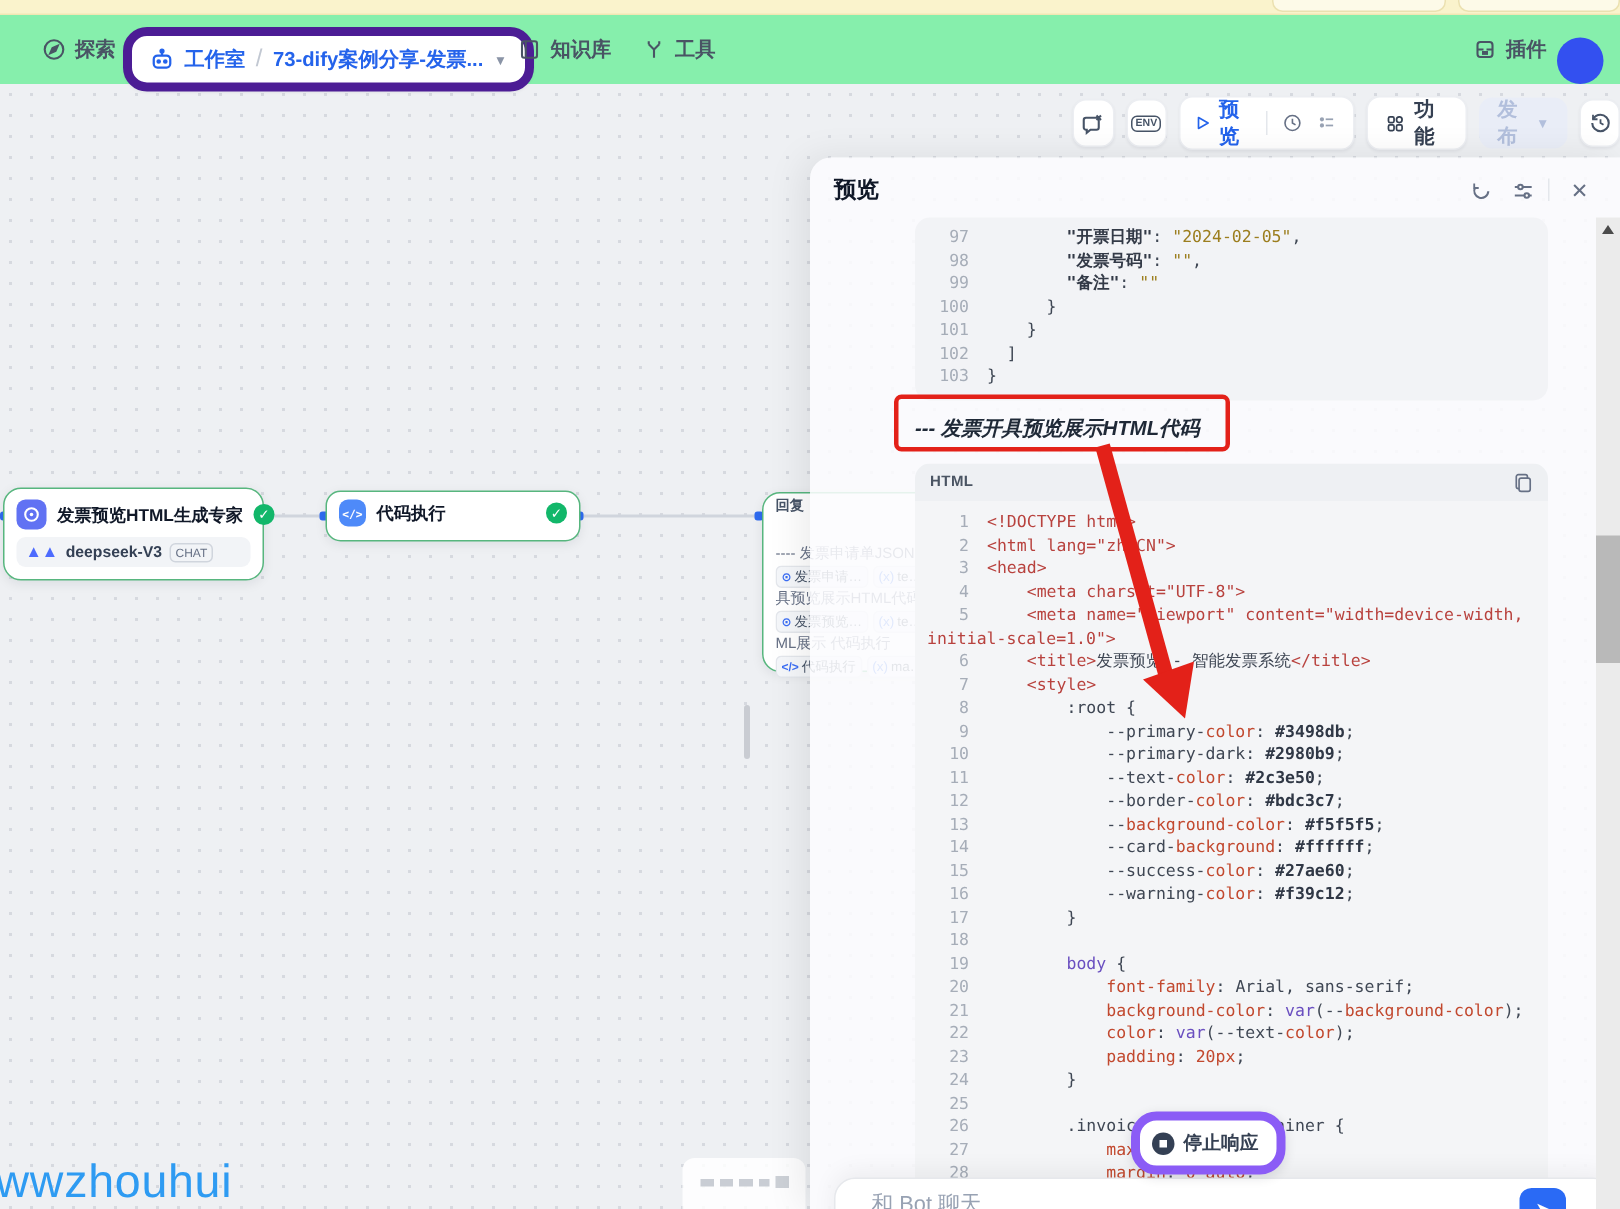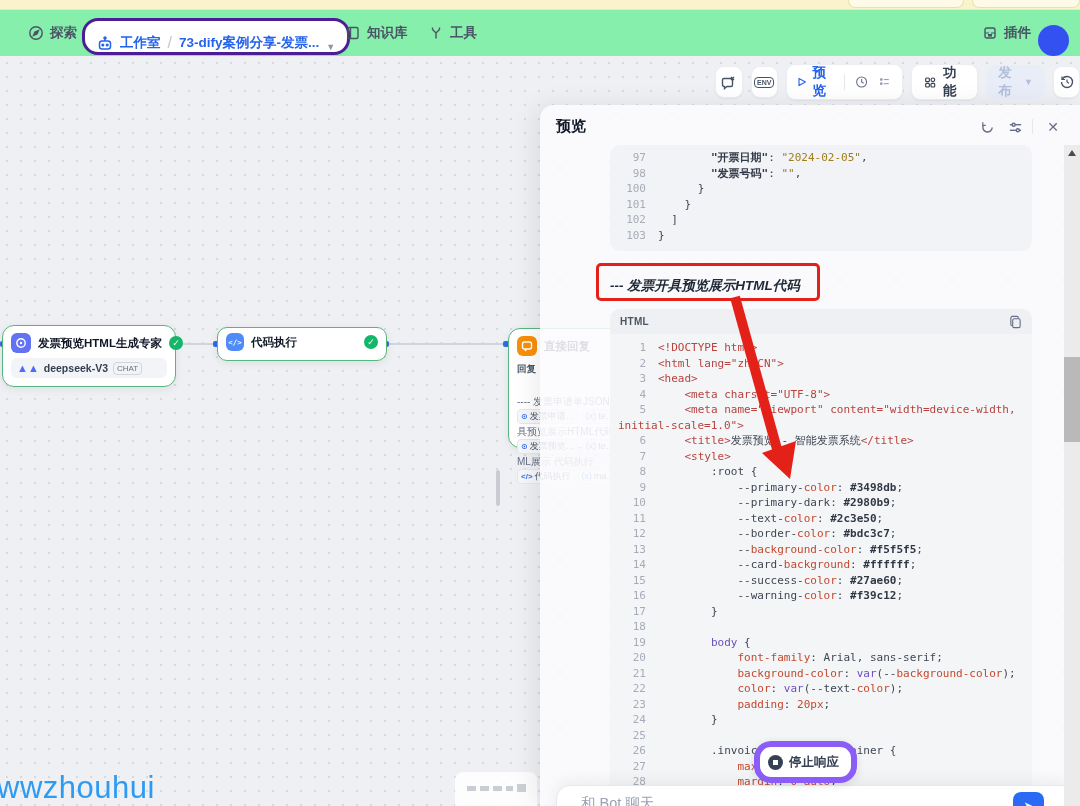--- a/index.html
+++ b/index.html
@@ -6,22 +6,22 @@
   .screen{position:relative;width:1080px;height:806px;overflow:hidden;background:#eef0f3;
     font-family:"Liberation Sans","DejaVu Sans",sans-serif;color:#354052;}
   
   .banner{position:absolute;left:0;top:0;width:1080px;height:9px;background:#faf3cc;border-bottom:1px solid #f1e7b4;z-index:6;}
   .banner-ghost{position:absolute;top:-8px;height:14px;background:rgba(255,255,255,.55);
     border:1px solid rgba(233,222,170,.9);border-radius:7px;}
   
   .nav{position:absolute;left:0;top:10px;width:1080px;height:46px;background:#86efac;z-index:5;}
   .nav-item{position:absolute;top:9px;height:28px;display:flex;align-items:center;gap:6px;
     font-size:13.5px;font-weight:600;color:#495464;cursor:pointer;}
-  .nav-pill{position:absolute;left:82px;top:8px;height:31px;background:#ffffff;border:3px solid #4c1d95;
-    border-radius:16px;display:flex;align-items:flex-end;padding:0 12px;gap:7px;
+  .nav-pill{position:absolute;left:82px;top:8px;height:31px;background:#ffffff;border:6px solid #4c1d95;
+    border-radius:16px;display:flex;align-items:center;padding:0 12px;gap:7px;
     box-shadow:0 1px 2px rgba(16,24,40,.05);}
   .nav-pill .blue{color:#2463eb;font-weight:700;font-size:13.5px;}
   .nav-pill .sep{color:#c2c8d2;font-weight:400;}
   .chev{font-size:9px;color:#8a94a6;}
   .avatar{position:absolute;left:1038px;top:15px;width:31px;height:31px;border-radius:50%;background:#3350f0;}
   .nicon{width:16px;height:16px;display:inline-block;}
   
   .canvas{position:absolute;left:0;top:56px;width:1080px;height:750px;
     background-image:radial-gradient(#d6d9df 1px,transparent 1.3px);background-size:14px 14px;padding-left:34px;}
   .edge{position:absolute;height:2px;background:#d0d5dd;z-index:1;}
@@ -207,29 +207,20 @@
 
     <div class="node" style="left:217px;top:271px;width:168px;height:32px;border-radius:10px;">
       <div class="node-head" style="padding:5px 8px;">
         <div class="node-icon" style="background:#4e8af9;width:18px;height:18px;font-size:7.5px;">&lt;/&gt;</div>
         <div class="node-title">代码执行</div>
         <div class="node-check">✓</div>
       </div>
     </div>
 
     <div class="node" style="left:508px;top:272px;width:150px;height:118px;">
-      <div class="node-head">
-        <div class="node-icon" style="background:#f79009;">
-          <svg width="12" height="12" viewBox="0 0 12 12" fill="none" stroke="#fff" stroke-width="1.4">
-              <rect x="1.5" y="2" width="9" height="7" rx="2"></rect>
-              <path d="M4 11l1.5-2"></path>
-            </svg>
-        </div>
-        <div class="node-title">直接回复</div>
-      </div>
       <div class="ghost-body">
         <div class="ghost-label">回复</div>
         <div id="ghost-rows">
             <div class="ghost-line">---- 发票申请单JSON…</div>
             <div class="ghost-line">
               <span class="chip">
                 <span class="ci">⊙</span>
                 <span>发票申请…</span>
               </span>
               <span class="chip">
@@ -341,20 +332,21 @@
       </div>
       <div class="ph-div" style="left:492px;"></div>
       <div class="ph-ic" style="left:504px;">
         <span>✕</span>
       </div>
     </div>
 
     <div class="codeblock json-block" id="json-block">
         <div class="crow"><span class="ln">97</span><span class="ct"><span class="cs">        </span><span class="cs cs-ky">"开票日期"</span><span class="cs">: </span><span class="cs cs-st">"2024-02-05"</span><span class="cs">,</span></span></div>
         <div class="crow"><span class="ln">98</span><span class="ct"><span class="cs">        </span><span class="cs cs-ky">"发票号码"</span><span class="cs">: </span><span class="cs cs-st">""</span><span class="cs">,</span></span></div>
+        <div class="crow"><span class="ln">99</span><span class="ct"><span class="cs">        </span><span class="cs cs-ky">"备注"</span><span class="cs">: </span><span class="cs cs-st">""</span></span></div>
         <div class="crow"><span class="ln">100</span><span class="ct"><span class="cs">      }</span></span></div>
         <div class="crow"><span class="ln">101</span><span class="ct"><span class="cs">    }</span></span></div>
         <div class="crow"><span class="ln">102</span><span class="ct"><span class="cs">  ]</span></span></div>
         <div class="crow"><span class="ln">103</span><span class="ct"><span class="cs">}</span></span></div>
       </div>
 
     <div class="md-line">--- 发票开具预览展示HTML代码</div>
     <div class="redbox"></div>
 
     <div class="html-card">

